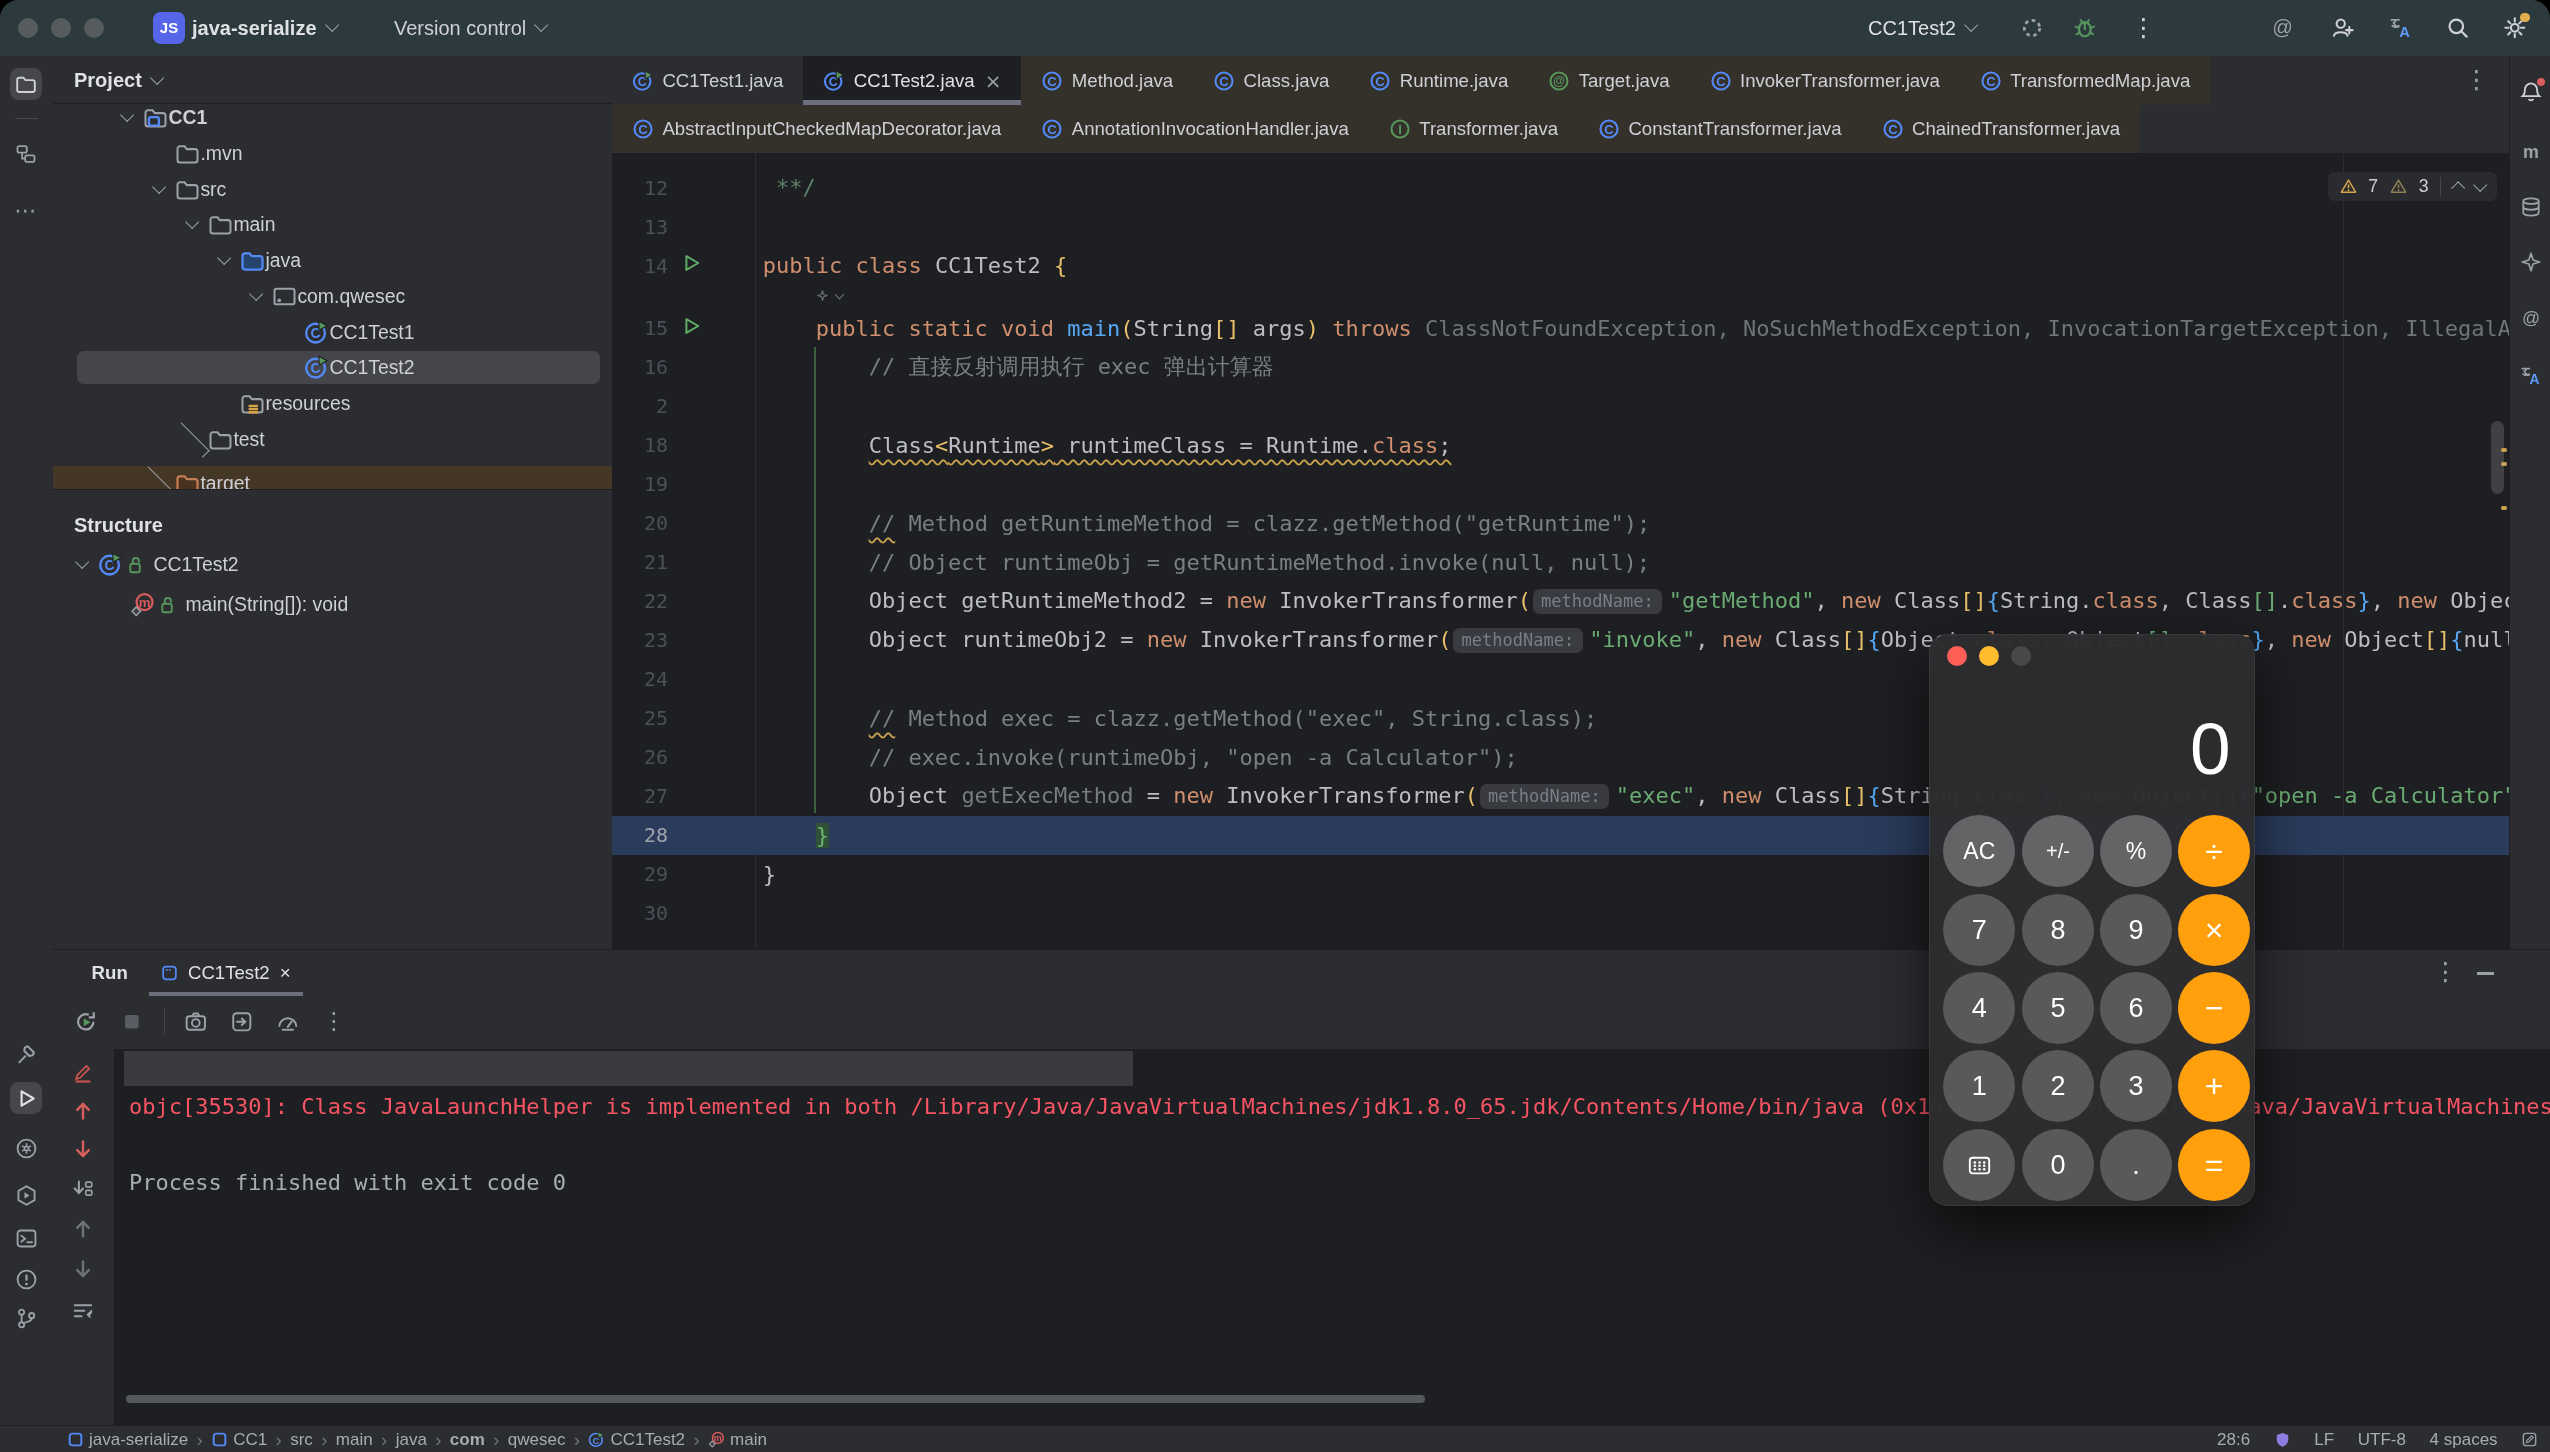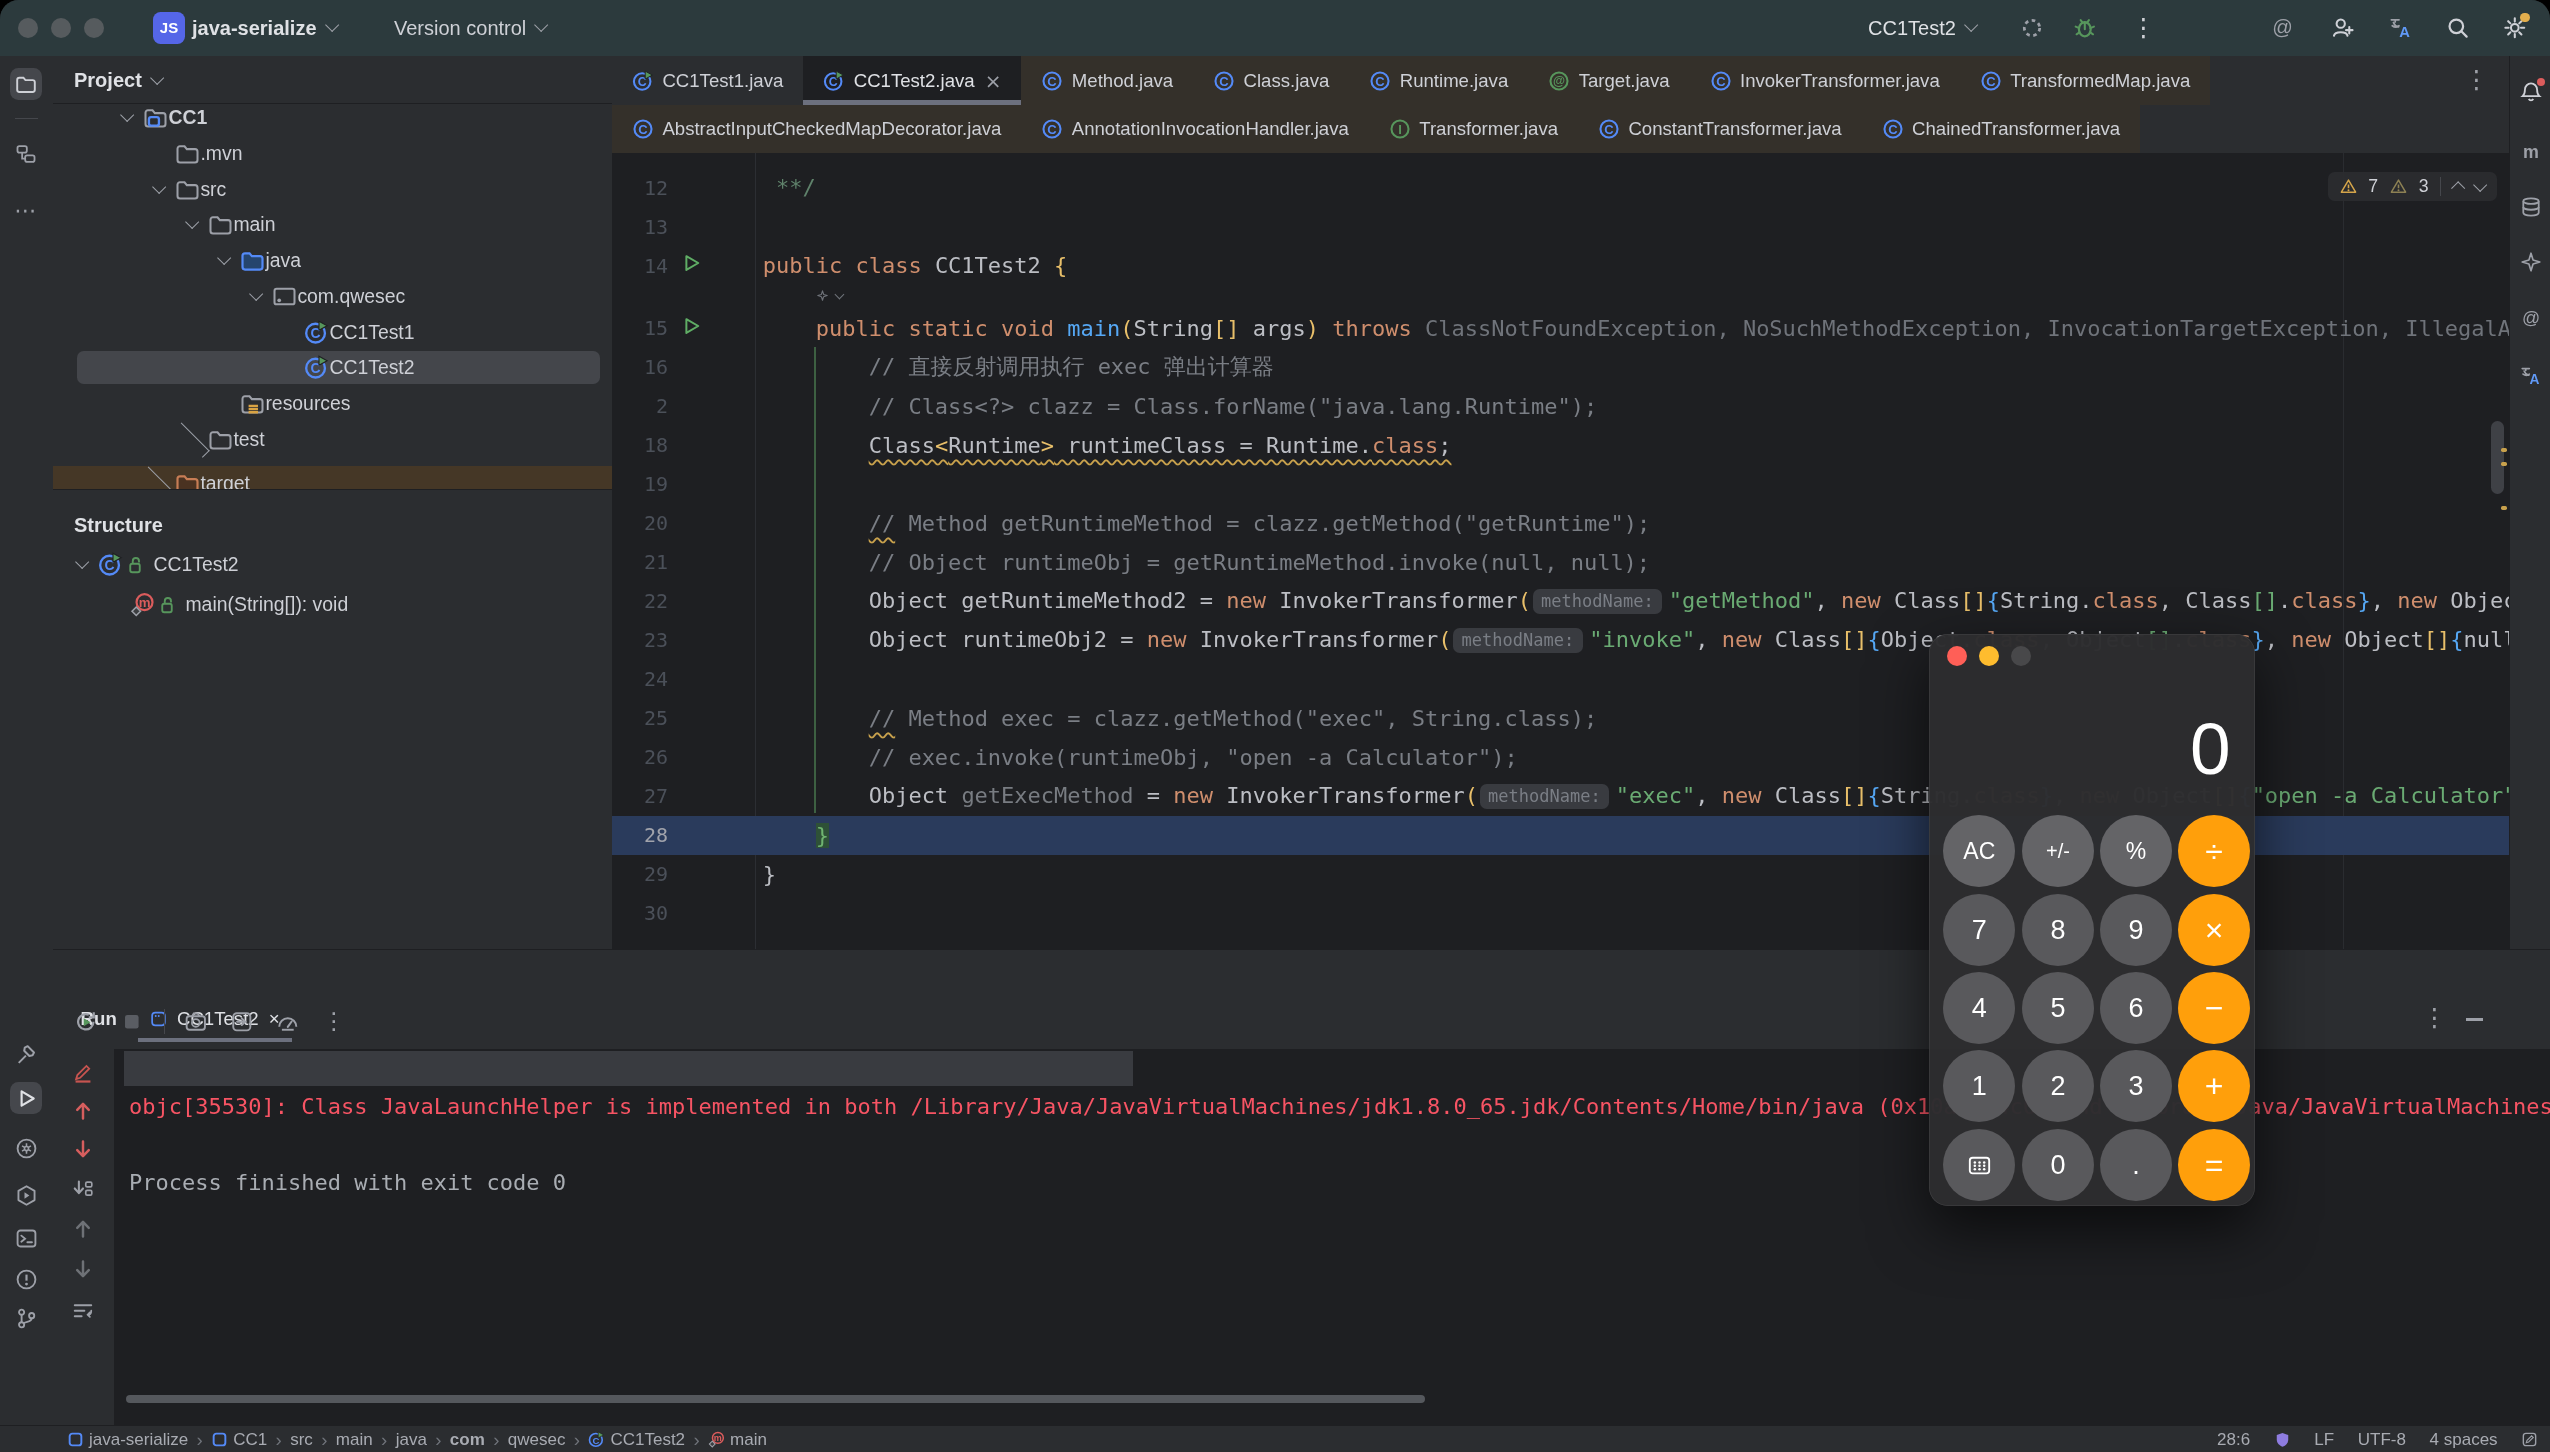--- a/index.html
+++ b/index.html
@@ -61,21 +61,21 @@
   .pill{display:inline-block;background:#393B40;color:#7A7E85;font-size:17px;line-height:25px;padding:0 8.4px;border-radius:6.7px;margin:0 6.7px 0 1.7px;vertical-align:middle;font-family:"DejaVu Sans Mono",monospace;}
   .runarrow{position:absolute;left:13.5px;}
   #guide-green{position:absolute;left:202px;top:194px;width:1.7px;height:466px;background:rgba(87,150,92,.55);}
   #marginline{position:absolute;left:1731px;top:0;bottom:0;width:0.8px;background:#2A2C30;}
   #inspect{position:absolute;right:11.8px;top:18.6px;display:flex;align-items:center;gap:11.8px;background:rgba(43,45,48,.92);border-radius:6.7px;padding:4.2px 11.8px;color:#CED0D6;font-size:17.7px;}
   #inspect .dv{width:0.8px;height:18.6px;background:#45474C;}
   #vscroll{position:absolute;right:5px;top:268px;width:13.5px;height:73px;border-radius:6.7px;background:rgba(150,155,165,.28);}
   .stripe{position:absolute;right:1.7px;width:6.7px;height:4.2px;border-radius:1.7px;background:#C8A14C;}
   
   #runpanel{position:absolute;left:53px;top:949px;width:2497px;height:476px;background:#2B2D30;border-top:0.8px solid #1E1F22;}
-  #runhead{position:absolute;left:4px;top:0;right:0;height:46px;margin-top:46px;}
+  #runhead{position:absolute;left:15px;top:0;right:0;height:46px;}
   #runtab{position:absolute;left:76px;top:0;height:46px;display:flex;align-items:center;gap:10px;padding:0 17px;color:#DFE1E5;font-size:18.6px;}
   #runtab .ul{position:absolute;left:5px;right:5px;bottom:0;height:4.2px;background:#6C707E;}
   #runtools{position:absolute;left:0;top:46px;right:0;height:51px;display:flex;align-items:center;gap:17px;padding-left:18.6px;}
   #runtools .dv{width:0.8px;height:25px;background:#45474C;}
   #console{position:absolute;left:61px;top:99px;right:0;bottom:0;background:#1E1F22;overflow:hidden;}
   .conline{position:relative;height:38px;display:flex;align-items:center;font-family:"DejaVu Sans Mono",monospace;font-size:22px;color:#A9ADB3;white-space:pre;padding-left:15px;}
   .conline.err{color:#F75464;}
   .conline .selbg{position:absolute;left:10px;top:1.7px;height:35px;width:1009px;background:#393B40;}
   .conline>span{position:relative;}
   #congut{position:absolute;left:0;top:99px;width:61px;bottom:0;}
@@ -590,21 +590,20 @@
           <span class="code"><span class="tk-kw">    public static void </span><span class="tk-mth">main</span><span class="tk-y">(</span><span class="tk-pl">String</span><span class="tk-y">[]</span><span class="tk-pl"> args</span><span class="tk-y">)</span><span class="tk-kw"> throws </span><span class="tk-dim">ClassNotFoundException, NoSuchMethodException, InvocationTargetException, IllegalAccessException {</span></span>
         </div>
         <div class="cl">
           <span class="ln">16</span>
           <span class="gut"></span>
           <span class="code"><span class="tk-cmt">        // 直接反射调用执行 exec 弹出计算器</span></span>
         </div>
         <div class="cl">
           <span class="ln">2</span>
           <span class="gut"></span>
-          <span class="code"><span class="tk-cmt">        // Class&lt;?&gt; clazz = Class.forName("java.lang.Runtime");</span></span>
         </div>
         <div class="cl">
           <span class="ln">18</span>
           <span class="gut"></span>
           <span class="code"><span class="tk-pl">        </span><span class="tk-pl w">Class</span><span class="tk-y w">&lt;</span><span class="tk-pl w">Runtime</span><span class="tk-y w">&gt;</span><span class="tk-pl w"> runtimeClass = Runtime.</span><span class="tk-kw w">class</span><span class="tk-pl w">;</span></span>
         </div>
         <div class="cl">
           <span class="ln">19</span>
           <span class="gut"></span>
           <span class="code"></span>

